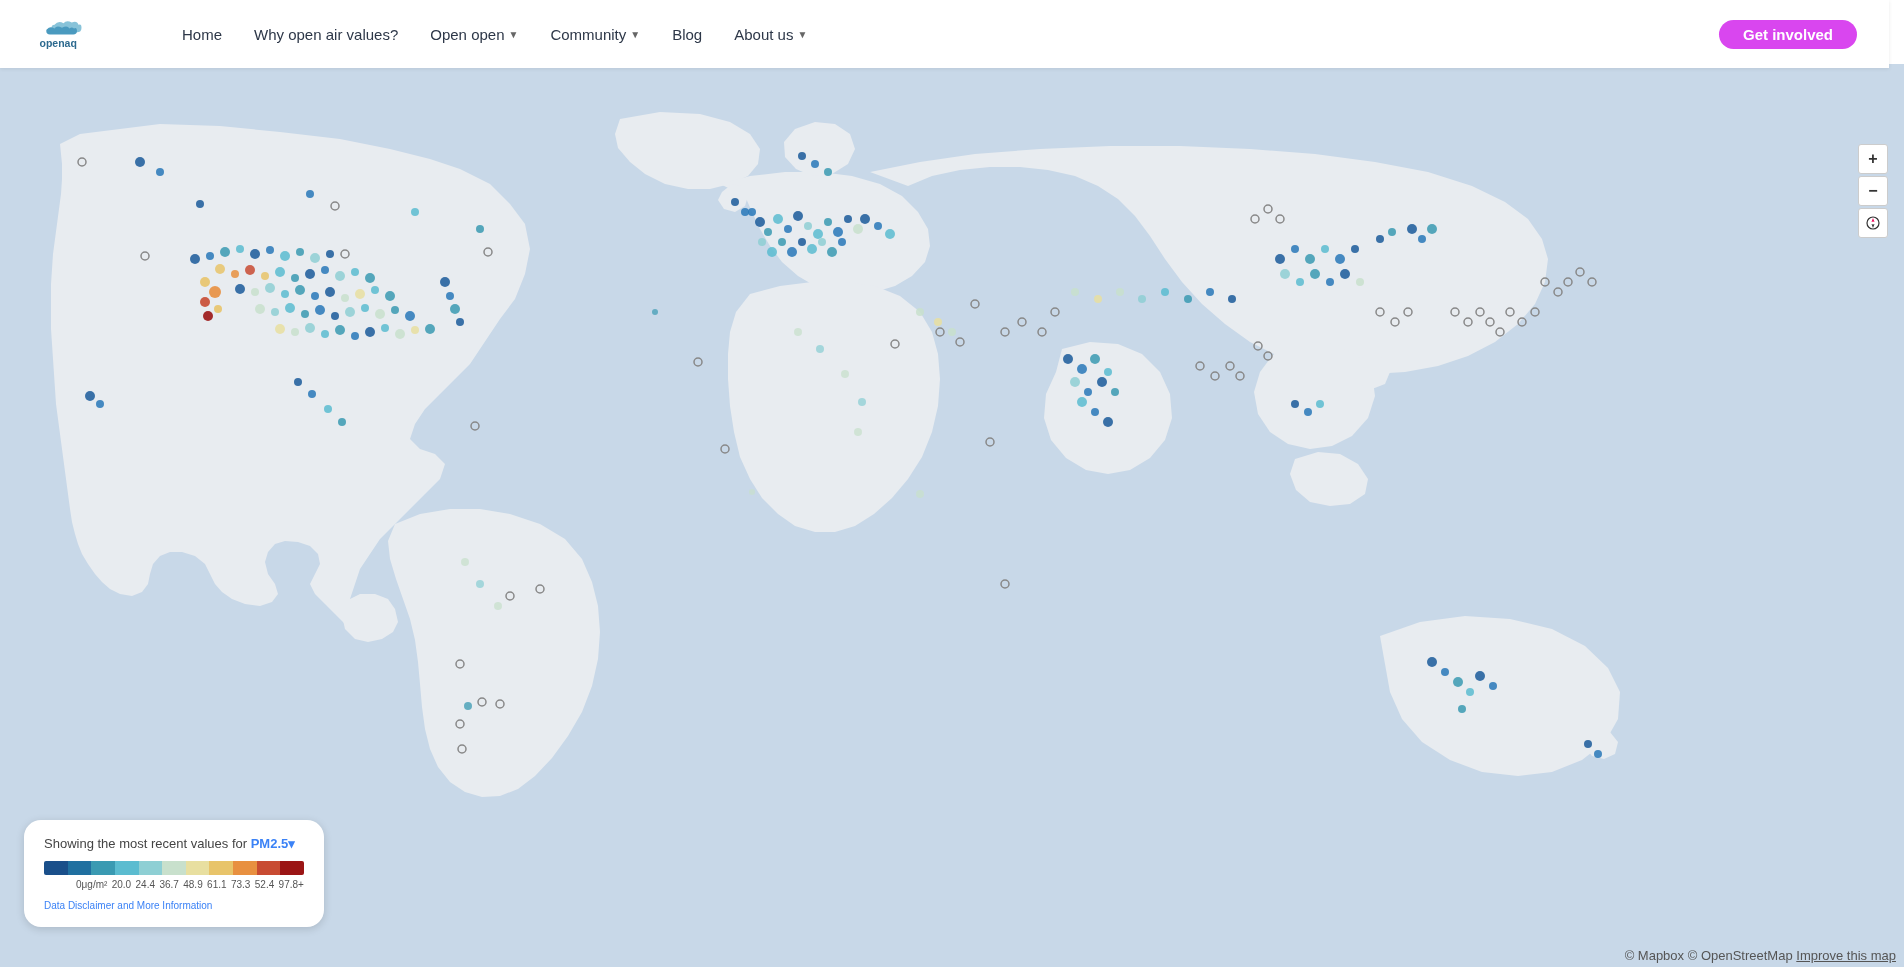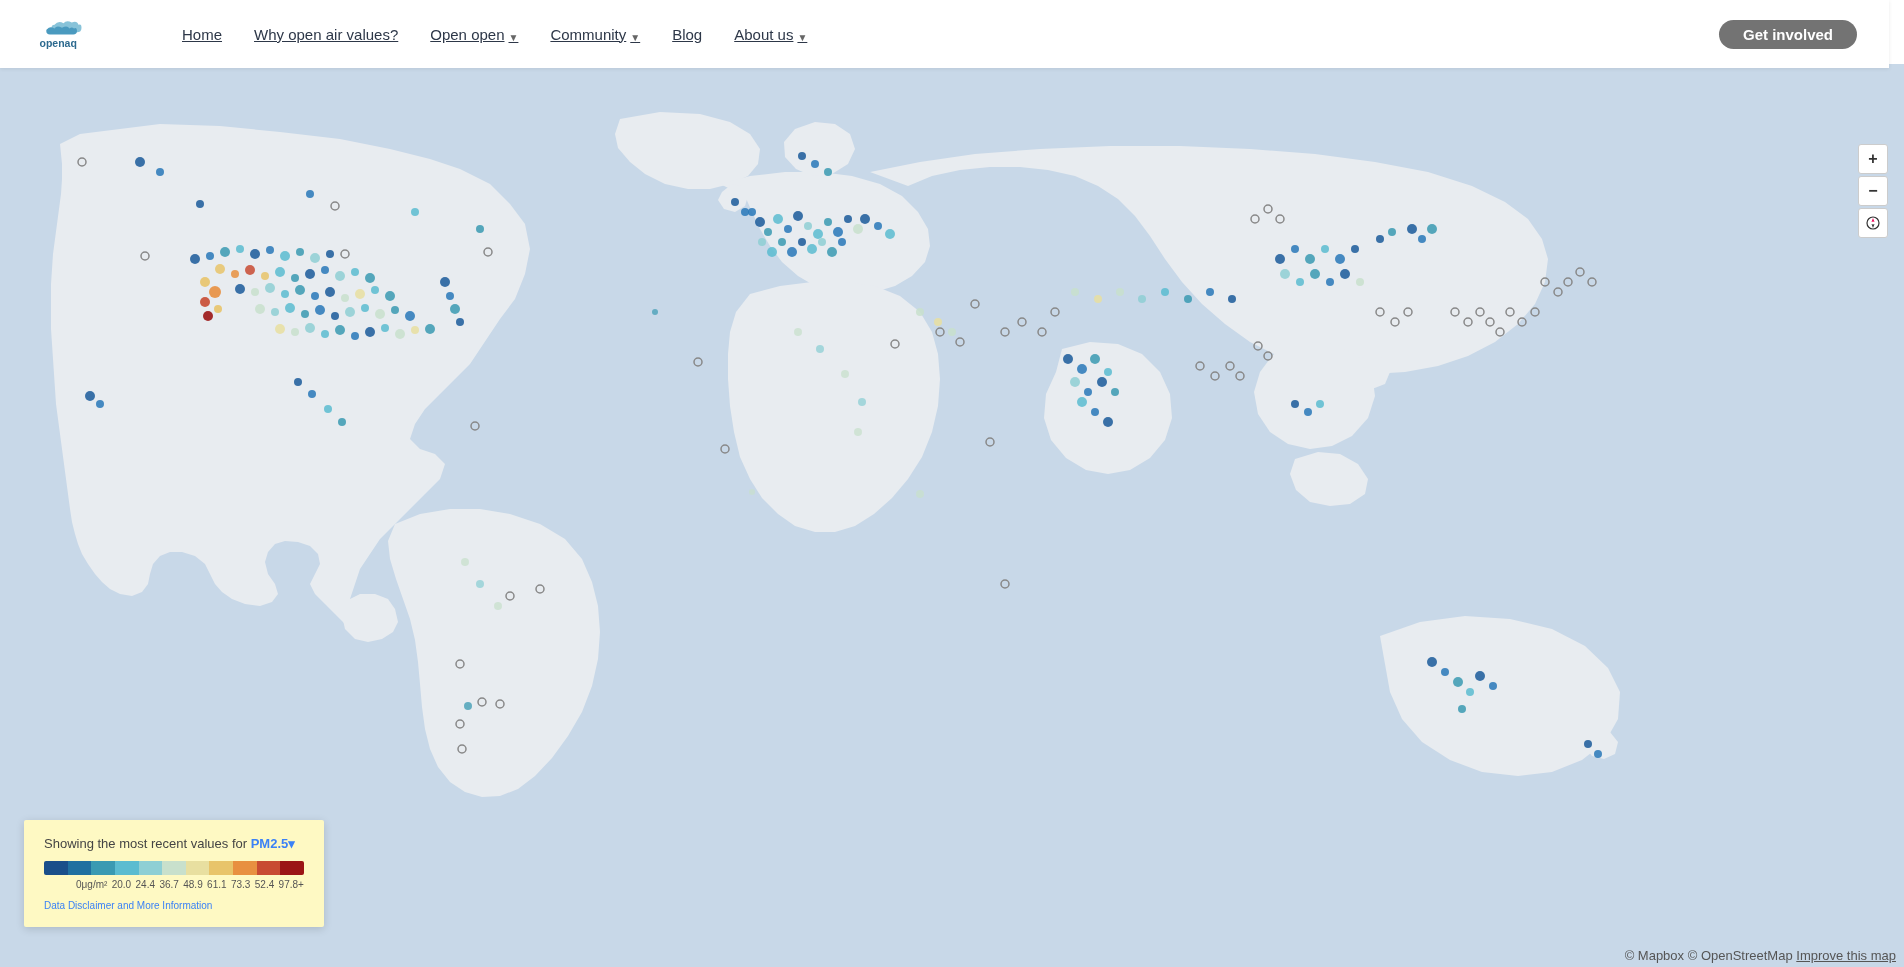--- a/index.html
+++ b/index.html
@@ -27,36 +27,35 @@
       width: 90px;
     }
     #nav {
       display: flex;
       align-items: center;
       gap: 8px;
       flex: 1;
     }
     .nav-item {
       display: flex;
-      align-items: flex-end;
+      align-items: center;
       gap: 4px;
       padding: 8px 12px;
       font-size: 15px;
       color: #2d3748;
       cursor: pointer;
       border-radius: 4px;
       white-space: nowrap;
-      text-decoration: underline;
     }
     .nav-chevron {
       font-size: 10px;
       color: #666;
     }
     #get-involved-btn {
-      background: #737373;
+      background: #d946ef;
       color: #fff;
       border: none;
       border-radius: 24px;
       padding: 6px 24px;
       font-size: 15px;
       font-weight: 600;
       cursor: pointer;
       margin-left: auto;
     }
 
@@ -96,22 +95,22 @@
       cursor: pointer;
       color: #333;
       font-weight: bold;
     }
 
     
     #legend {
       position: absolute;
       bottom: 40px;
       left: 24px;
-      background: #fef9c3;
-      border-radius: 2px;
+      background: #ffffff;
+      border-radius: 17px;
       padding: 16px 20px;
       box-shadow: 0 2px 8px rgba(0,0,0,0.15);
       min-width: 300px;
     }
     #legend-title {
       font-size: 13px;
       color: #444;
       margin-bottom: 10px;
     }
     #legend-dropdown {

